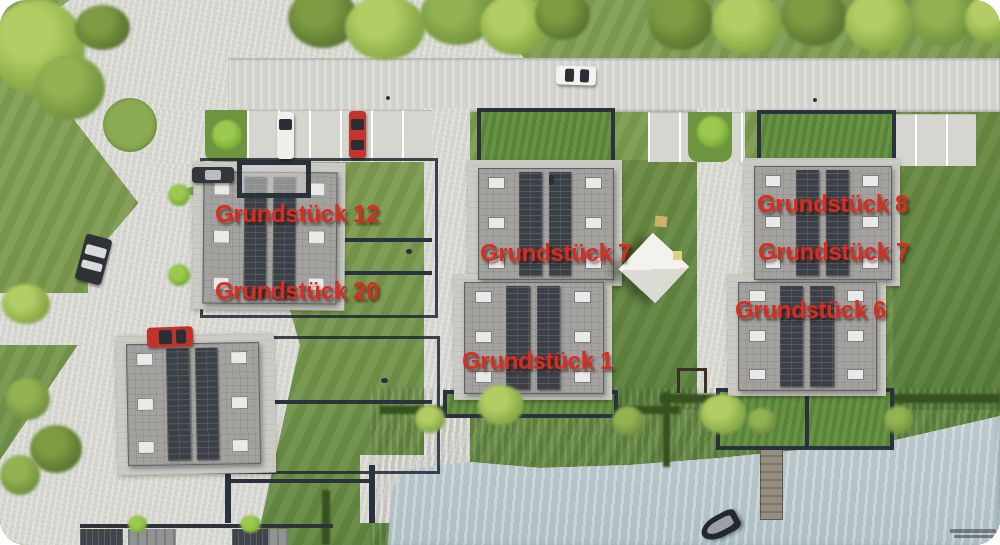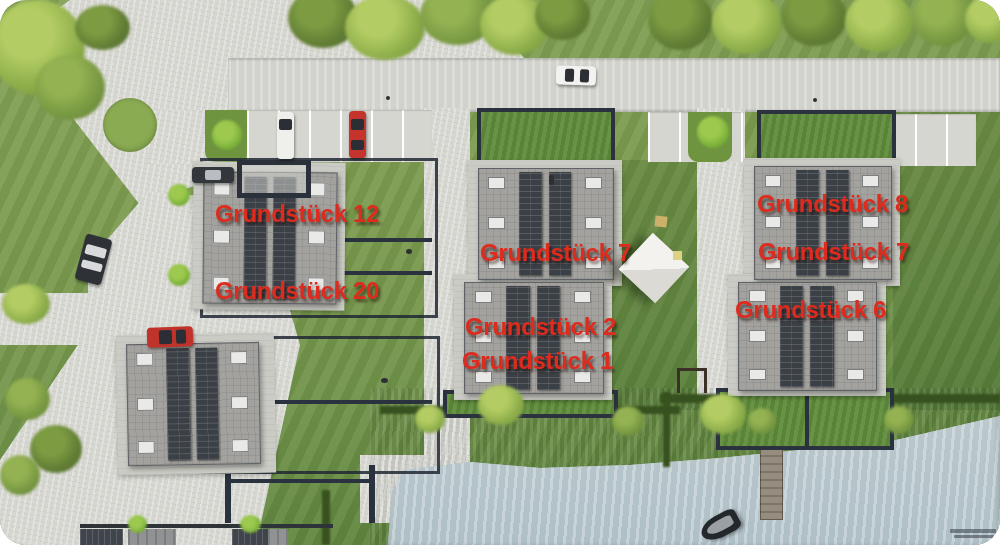--- a/index.html
+++ b/index.html
@@ -263,21 +263,20 @@
   <div class="abs car" style="left:80px;top:236px;width:27px;height:47px;background:#2e3237;transform:rotate(15deg)">
     <div class="glass" style="top:22%;height:20%;background:#d8dadc"></div>
     <div class="glass" style="top:55%;height:18%;background:#d8dadc"></div>
   </div>
   <div class="abs car" style="left:147px;top:327px;width:46px;height:20px;background:#c0332b;transform:rotate(-2deg)">
     <div class="glass" style="left:25%;right:45%;top:15%;height:70%"></div>
     <div class="glass" style="left:62%;right:15%;top:15%;height:70%"></div>
   </div>
 
   <div class="abs lbl" style="left:462px;top:347px">Grundstück 1</div>
-  <div class="abs lbl" style="left:465px;top:313px">Grundstück 2</div>
   <div class="abs lbl" style="left:480px;top:239px">Grundstück 7</div>
   <div class="abs lbl" style="left:735px;top:296px">Grundstück 6</div>
   <div class="abs lbl" style="left:758px;top:238px">Grundstück 7</div>
   <div class="abs lbl" style="left:757px;top:190px">Grundstück 8</div>
   <div class="abs lbl" style="left:215px;top:277px">Grundstück 20</div>
   <div class="abs lbl" style="left:215px;top:200px">Grundstück 12</div>
 
   <div class="abs" style="left:950px;top:529px;width:48px;height:12px">
     <div class="abs wmbar" style="left:0;top:0;width:46px;height:4px"></div>
     <div class="abs wmbar" style="left:4px;top:6px;width:40px;height:3px"></div>

